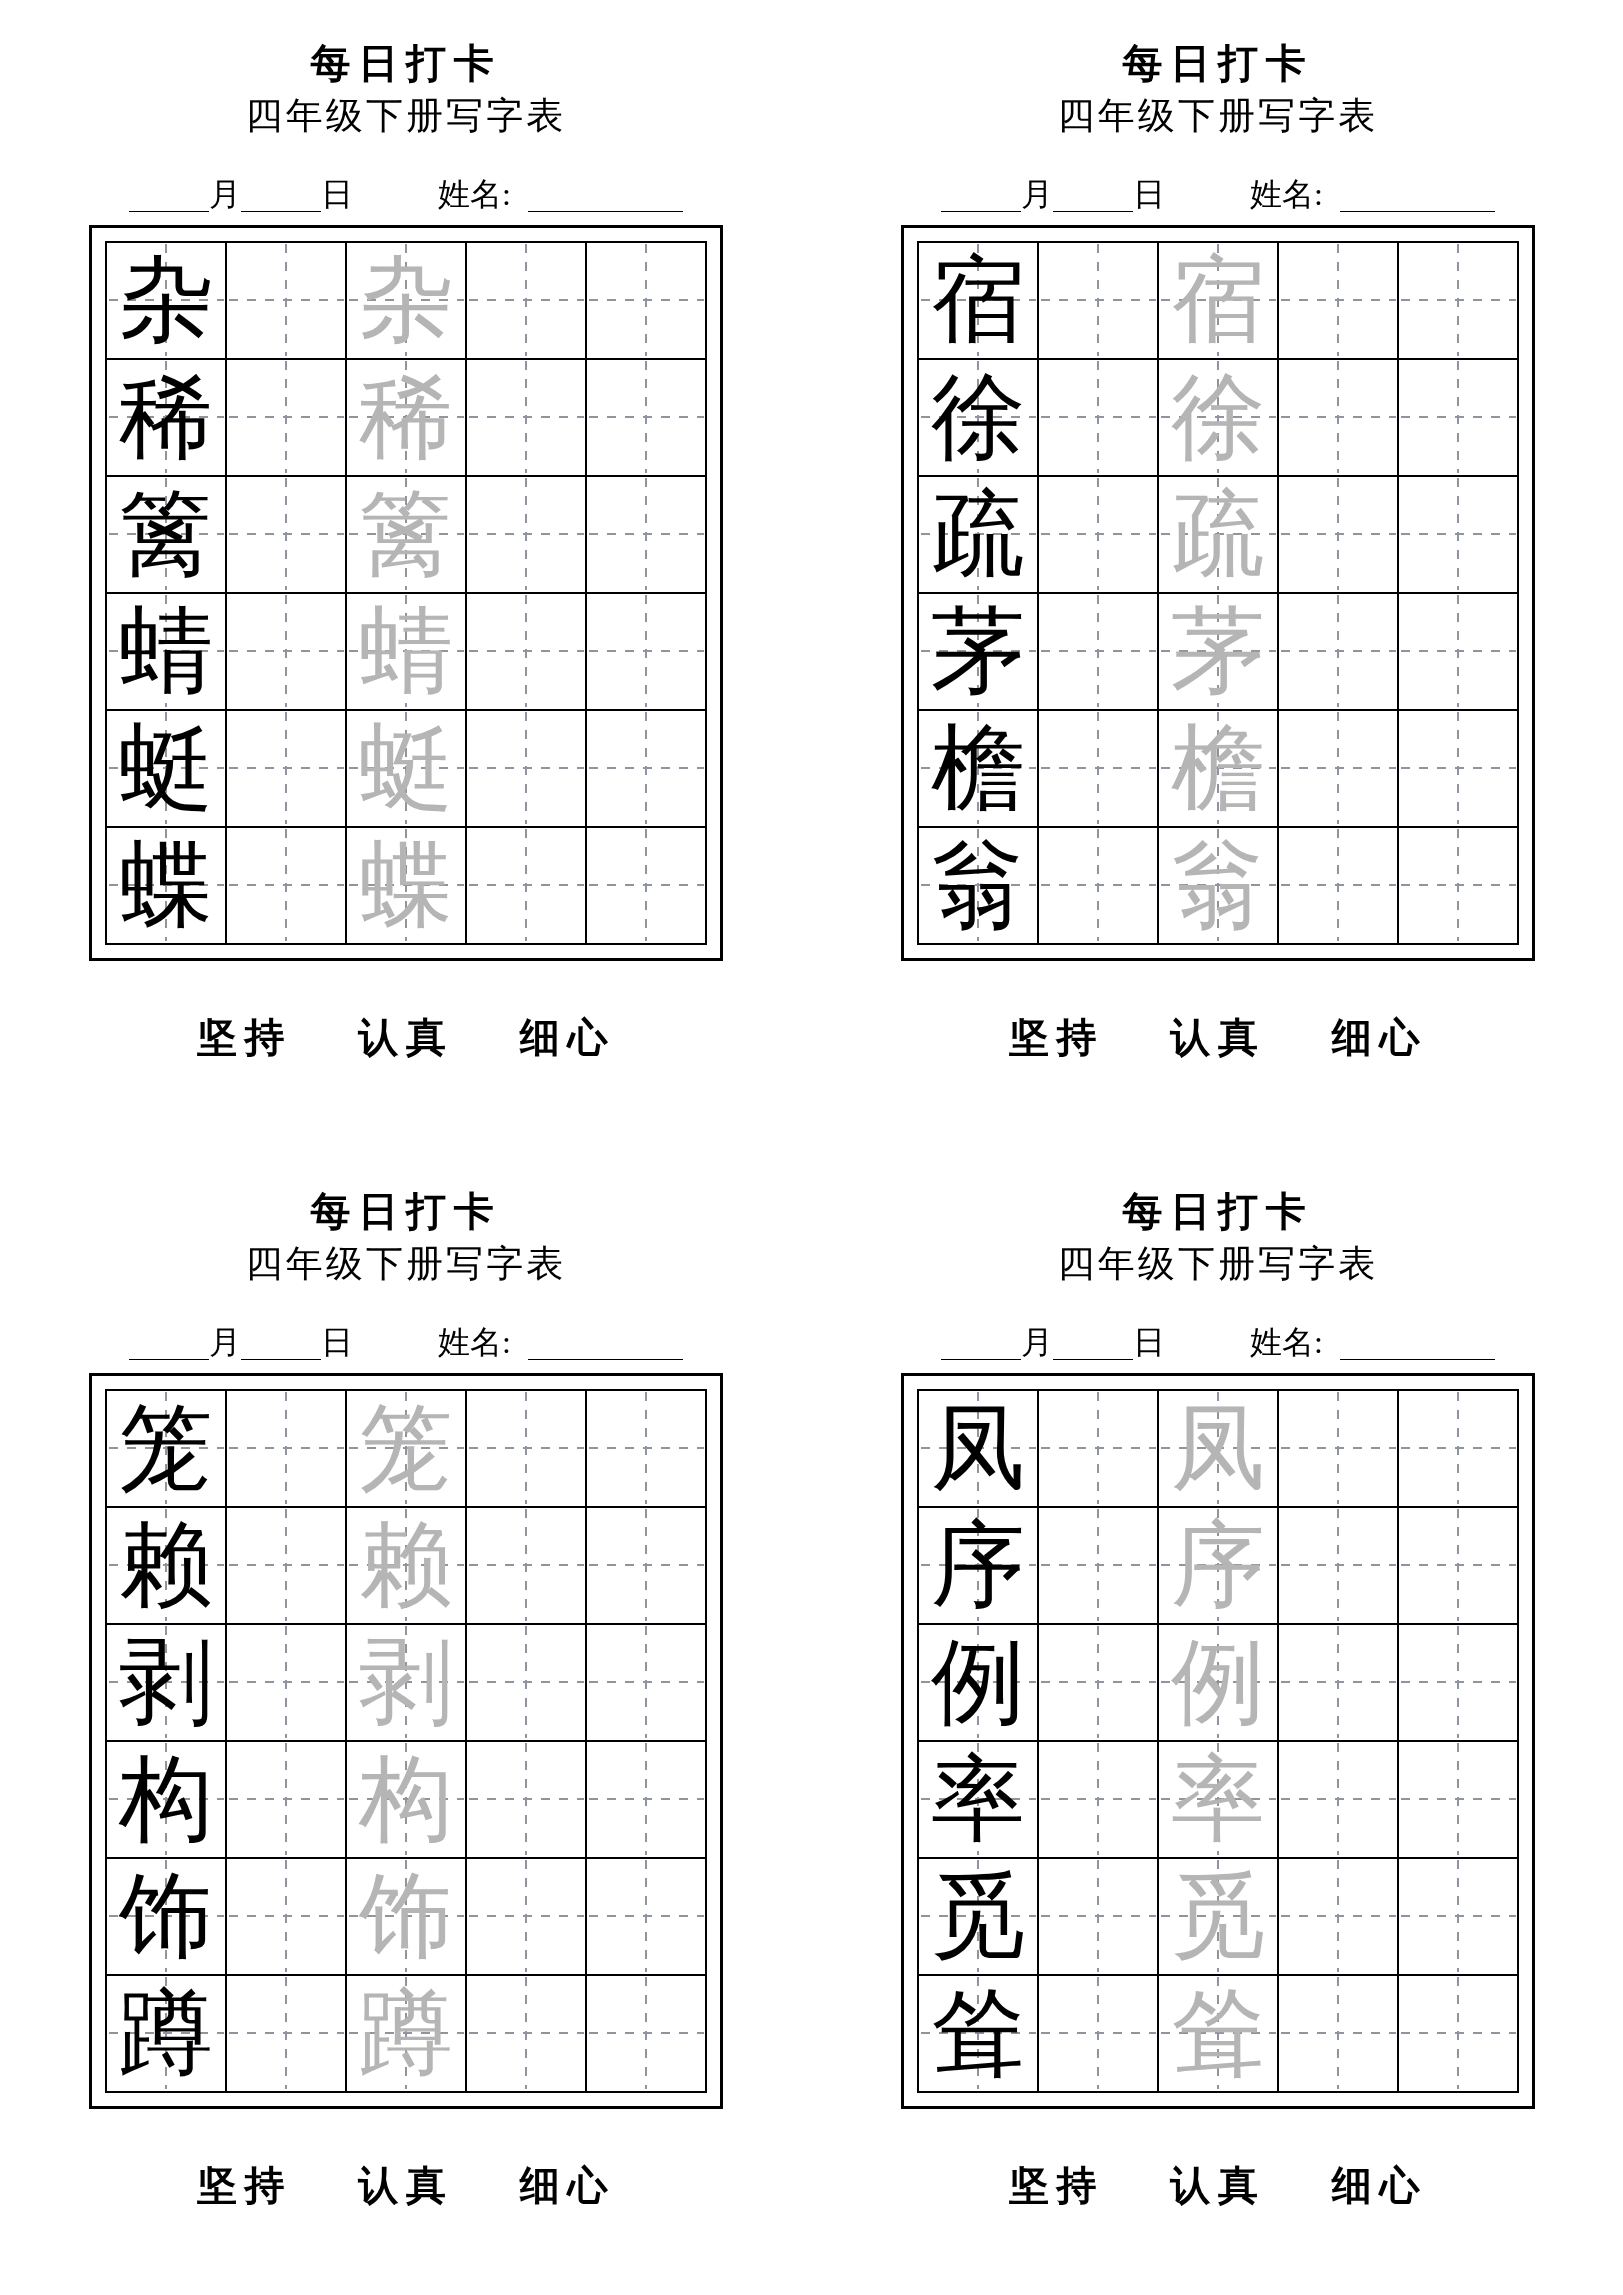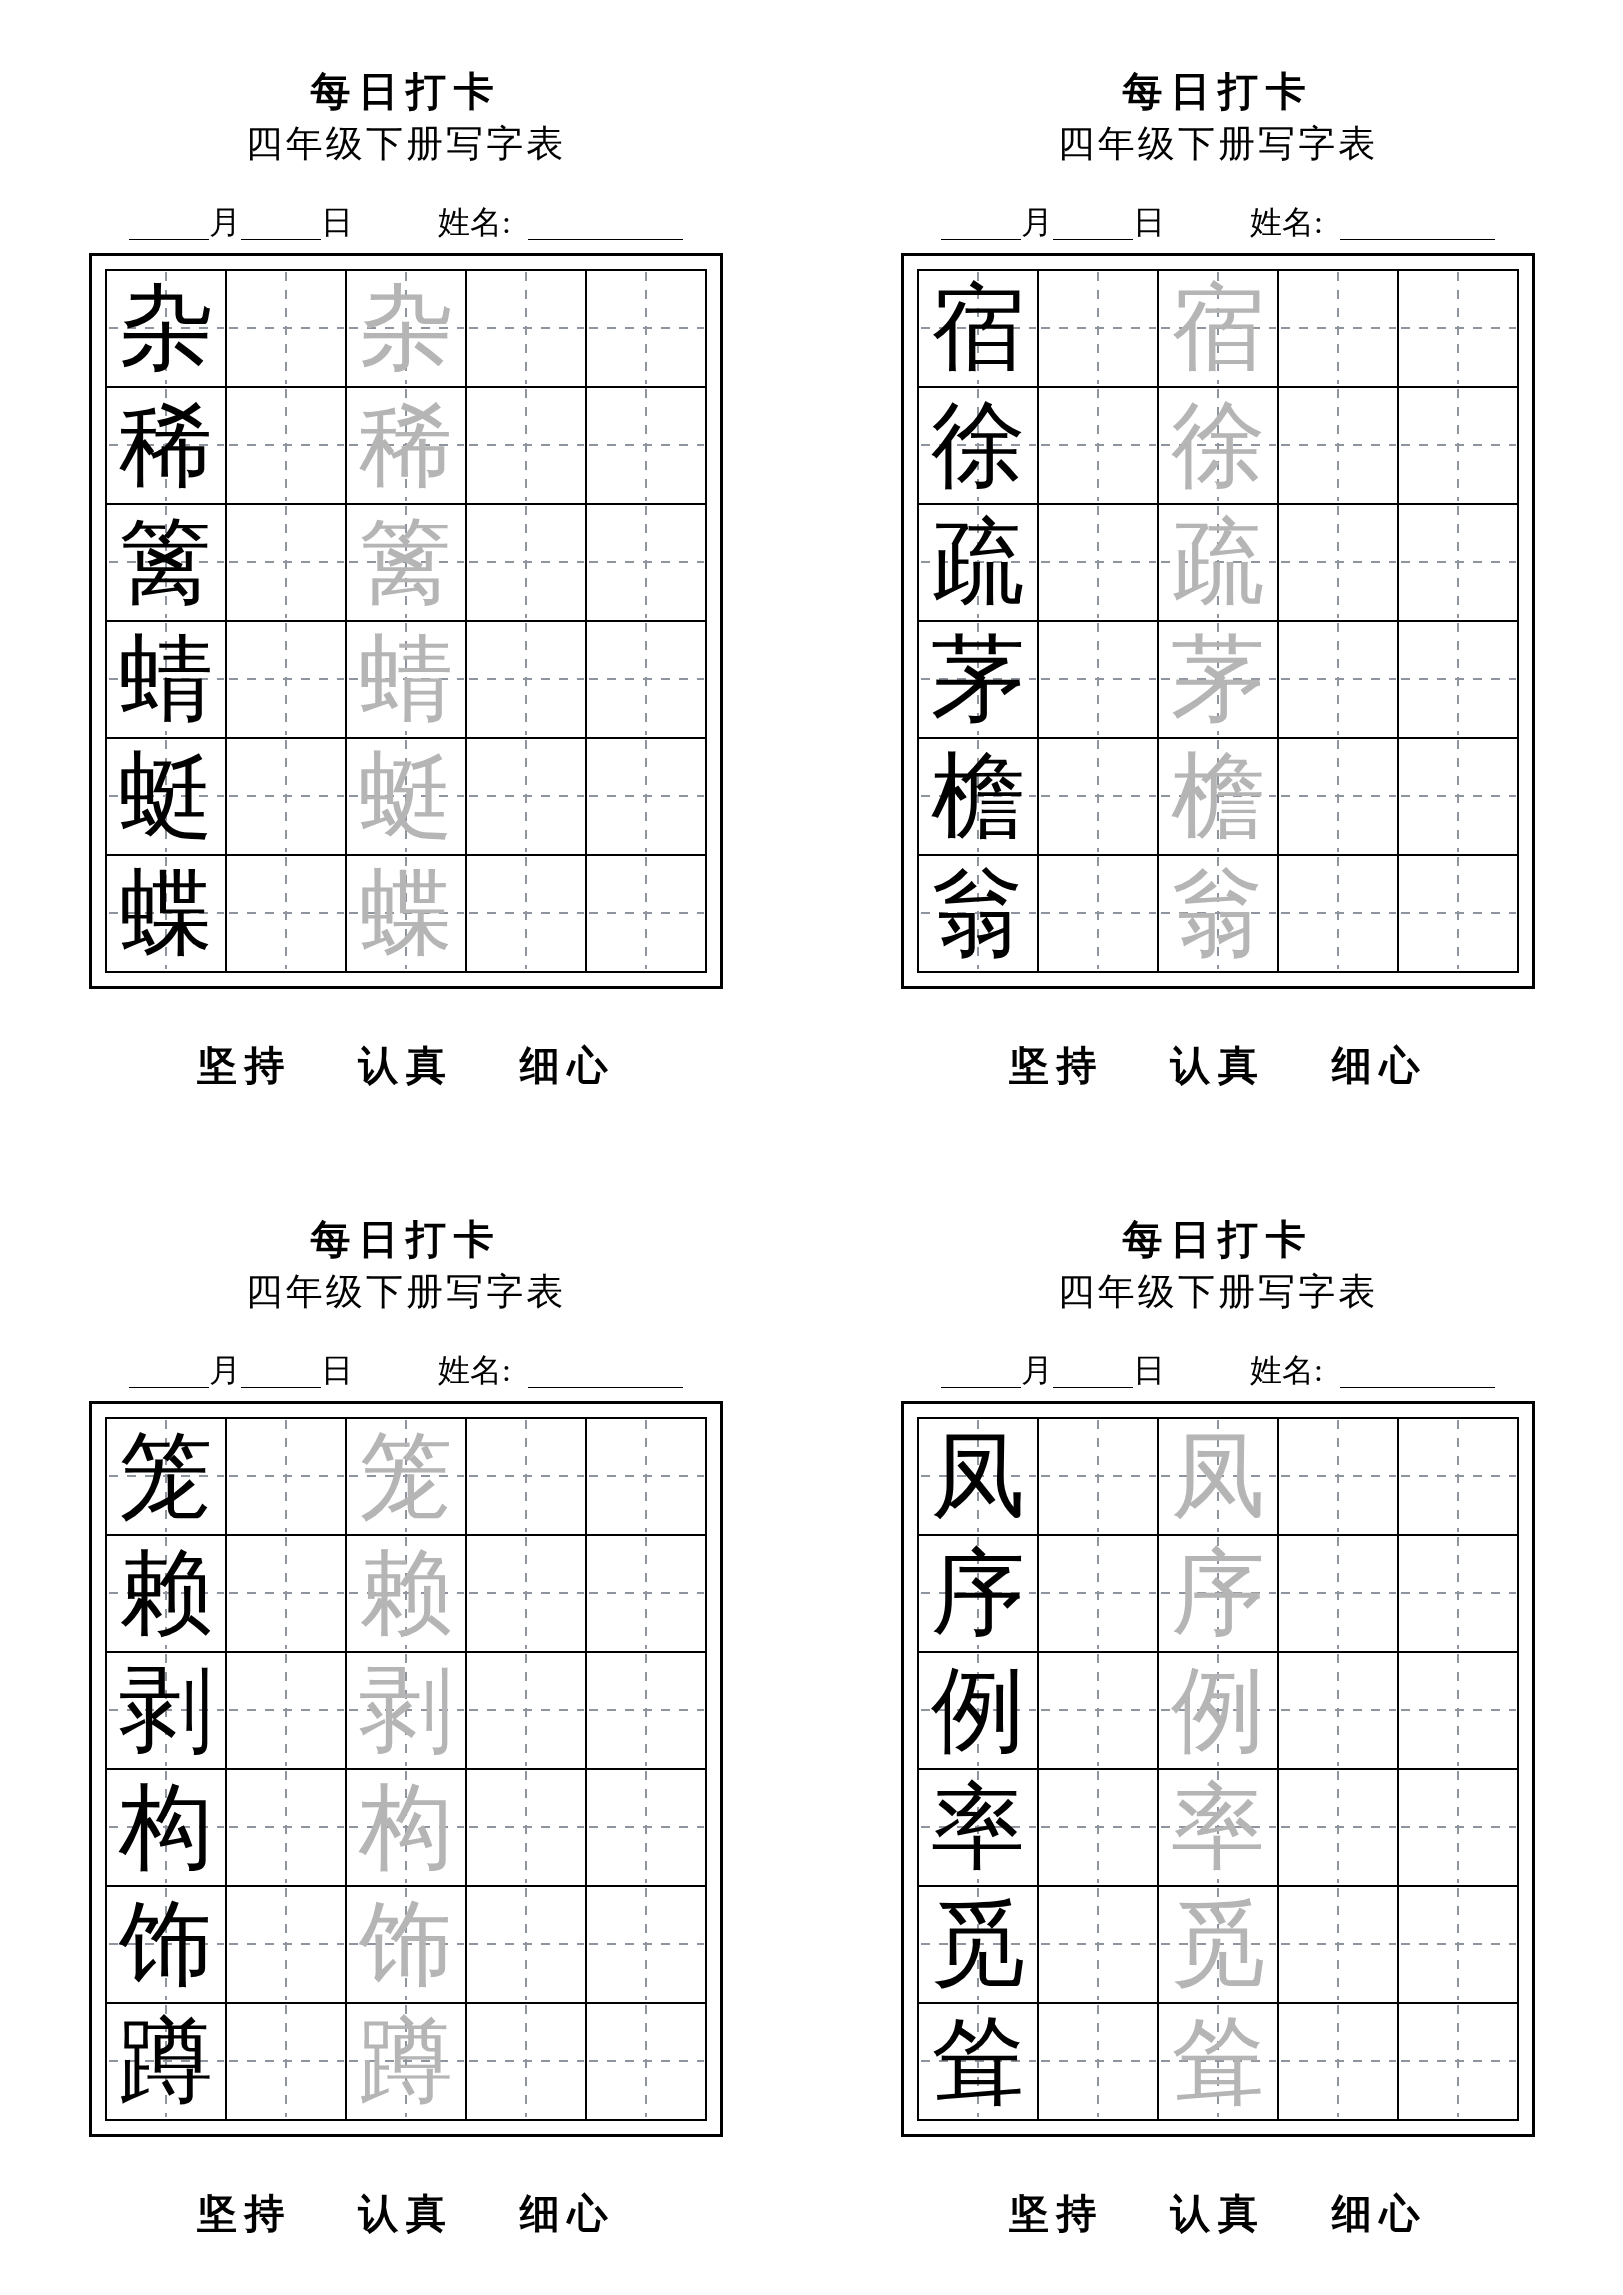--- a/index.html
+++ b/index.html
@@ -22,21 +22,21 @@
     display: grid;
     grid-template-columns: 812px 812px;
     grid-template-rows: 1148px 1148px;
   }
   .sheet {
     width: 812px;
     height: 1148px;
     display: flex;
     flex-direction: column;
     align-items: center;
-    padding-top: 68px;
+    padding-top: 40px;
   }
   .title {
     font-size: 40px;
     font-weight: bold;
     letter-spacing: 7.7px;
     line-height: 1.2;
     white-space: nowrap;
   }
   .subtitle {
     font-size: 37px;

